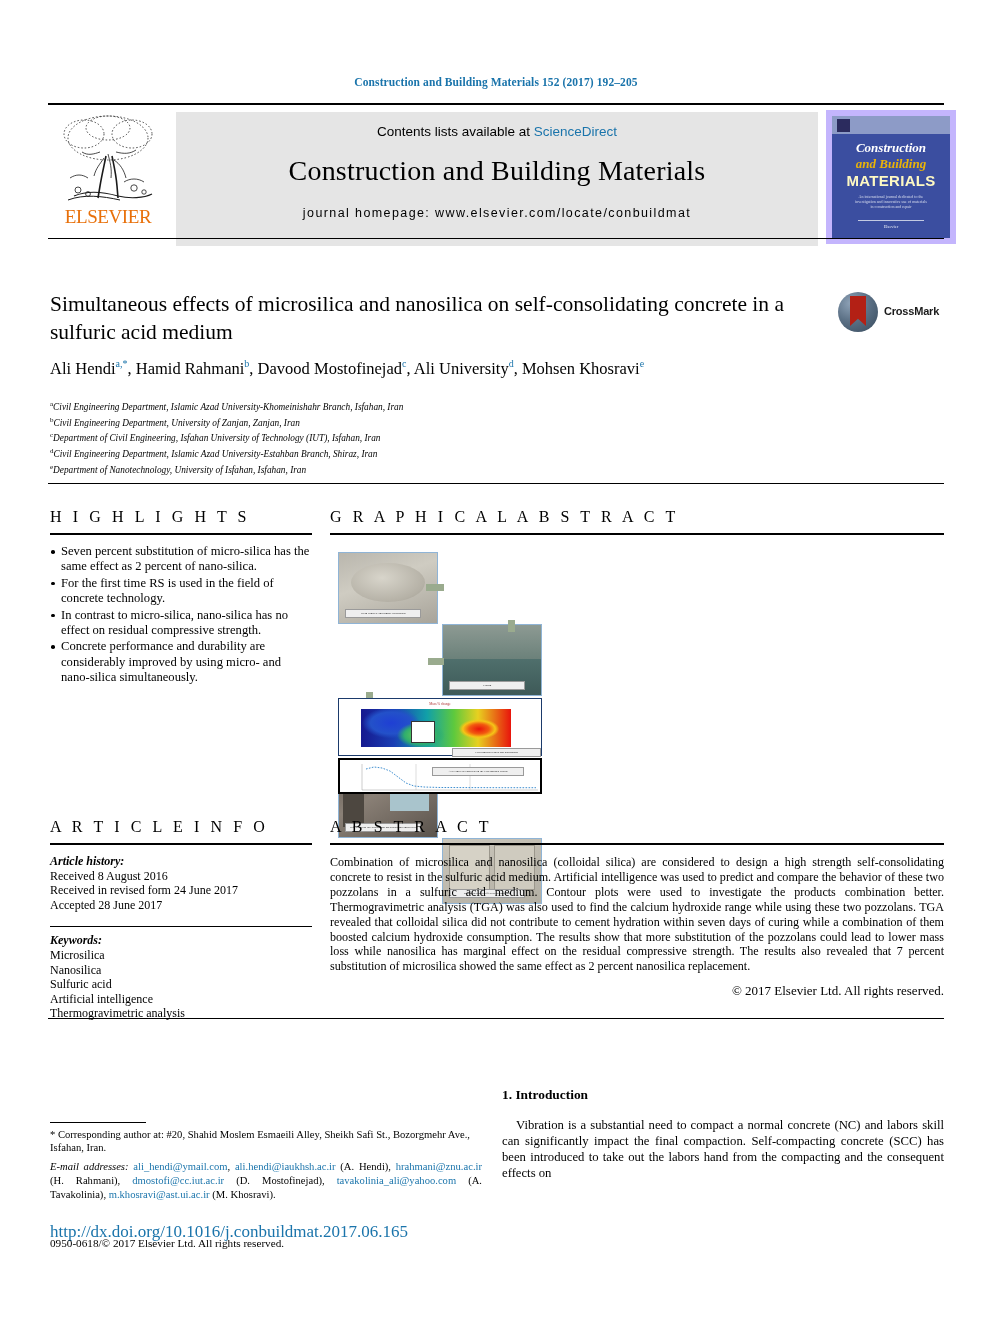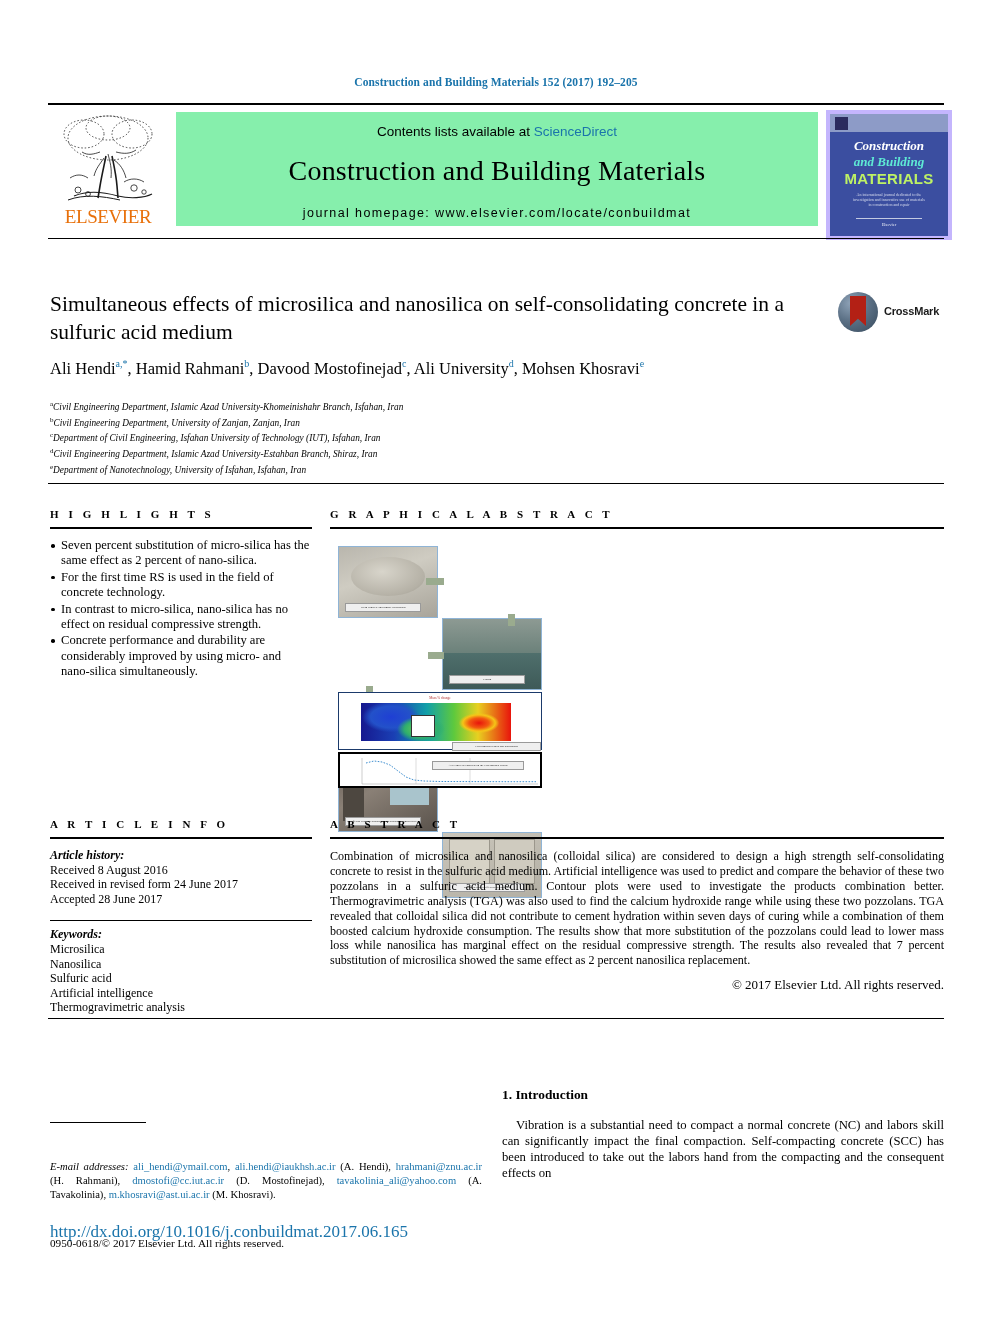--- a/index.html
+++ b/index.html
@@ -68,22 +68,22 @@
     font-family: "Liberation Serif", serif;
     font-size: 19px;
     letter-spacing: -0.4px;
     color: #e8700a;
     font-weight: normal;
   }
   .mast-center {
     position: absolute;
     left: 128px; top: 2px;
     width: 642px;
-    height: 114px;
-    background: #86efac;
+    height: 134px;
+    background: #e5e5e5;
     text-align: center;
   }
   .contents-line {
     margin-top: 12px;
     font-size: 13.5px;
     font-family: "Liberation Sans", sans-serif;
   }
   .sciencedirect {
     color: #1a74ab;
   }
@@ -97,21 +97,21 @@
     margin-top: 19px;
     font-size: 12.5px;
     font-family: "Liberation Sans", sans-serif;
     letter-spacing: 1.4px;
   }
   .cover-thumb {
     position: absolute;
     left: 778px; top: 0px;
     width: 118px;
     height: 122px;
-    border: 4px solid #c4b5fd;
+    border: 6px solid #c4b5fd;
     background: #3b4ea0;
     overflow: hidden;
   }
   .cover-top {
     position: absolute;
     left: 0; top: 0; right: 0;
     height: 18px;
     background: #8d9bc7;
   }
   .cover-sq {
@@ -121,27 +121,27 @@
     background: #2b2b5e;
   }
   .cover-t1 {
     position: absolute; left: 0; top: 24px; width: 118px;
     text-align: center; color: #fff;
     font-family: "Liberation Serif", serif;
     font-style: italic; font-weight: bold; font-size: 13px;
   }
   .cover-t2 {
     position: absolute; left: 0; top: 40px; width: 118px;
-    text-align: center; color: #5eead4;
+    text-align: center; color: #eab308;
     font-family: "Liberation Serif", serif;
     font-style: italic; font-weight: bold; font-size: 13px;
   }
   .cover-t3 {
     position: absolute; left: 0; top: 56px; width: 118px;
-    text-align: center; color: #bef264;
+    text-align: center; color: #fef9c3;
     font-family: "Liberation Sans", sans-serif;
     font-weight: bold; font-size: 15px; letter-spacing: .3px;
   }
   .cover-sub {
     position: absolute; left: 22px; top: 78px; width: 74px;
     text-align: center; color: #d9deef; font-size: 4px; line-height: 5px;
   }
   .cover-rule {
     position: absolute; left: 26px; top: 104px; width: 66px; height: 1px;
     background: #c3cae2;
@@ -226,22 +226,22 @@
   .rule-thin-1 {
     position: absolute;
     left: 48px; top: 483px;
     width: 896px; height: 1px;
     background: #000;
   }
 
   
   .sec-head {
     font-family: "Liberation Serif", serif;
-    font-weight: bold;
-    font-size: 11px;
+    font-weight: normal;
+    font-size: 16px;
     letter-spacing: 3.6px;
   }
   .sec-rule {
     height: 2px;
     background: #000;
     margin-top: 7px;
   }
 
   .col-left {
     position: absolute;
@@ -603,17 +603,18 @@
     <div class="abs-text">Combination of microsilica and nanosilica (colloidal silica) are considered to design a high strength self-consolidating concrete to resist in the sulfuric acid medium. Artificial intelligence was used to predict and compare the behavior of these two pozzolans in a sulfuric acid medium. Contour plots were used to investigate the products combination better. Thermogravimetric analysis (TGA) was also used to find the calcium hydroxide range while using these two pozzolans. TGA revealed that colloidal silica did not contribute to cement hydration within seven days of curing while a combination of them boosted calcium hydroxide consumption. The results show that more substitution of the pozzolans could lead to lower mass loss while nanosilica has marginal effect on the residual compressive strength. The results also revealed that 7 percent substitution of microsilica showed the same effect as 2 percent nanosilica replacement.</div>
     <div class="abs-copy">© 2017 Elsevier Ltd. All rights reserved.</div>
   </div>
 
   <div class="rule-thin-2"></div>
 
   <div class="intro-head">1. Introduction</div>
   <div class="intro-body">Vibration is a substantial need to compact a normal concrete (NC) and labors skill can significantly impact the final compaction. Self-compacting concrete (SCC) has been introduced to take out the labors hand from the compacting and the consequent effects on</div>
 
   <div class="fn-rule"></div>
+  <div class="fn-corr">* Corresponding author at: #20, Shahid Moslem Esmaeili Alley, Sheikh Safi St., Bozorgmehr Ave., Isfahan, Iran.</div>
   <div class="fn-emails"><i>E-mail addresses: </i><a class="mail">ali_hendi@ymail.com</a><span>, </span><a class="mail">ali.hendi@iaukhsh.ac.ir</a><span> (A. Hendi), </span><a class="mail">hrahmani@znu.ac.ir</a><span> (H. Rahmani), </span><a class="mail">dmostofi@cc.iut.ac.ir</a><span> (D. Mostofinejad), </span><a class="mail">tavakolinia_ali@yahoo.com</a><span> (A. Tavakolinia), </span><a class="mail">m.khosravi@ast.ui.ac.ir</a><span> (M. Khosravi).</span></div>
   <div class="doi">http://dx.doi.org/10.1016/j.conbuildmat.2017.06.165</div>
   <div class="issn">0950-0618/© 2017 Elsevier Ltd. All rights reserved.</div>
 
 </div>
 
 </body></html>

